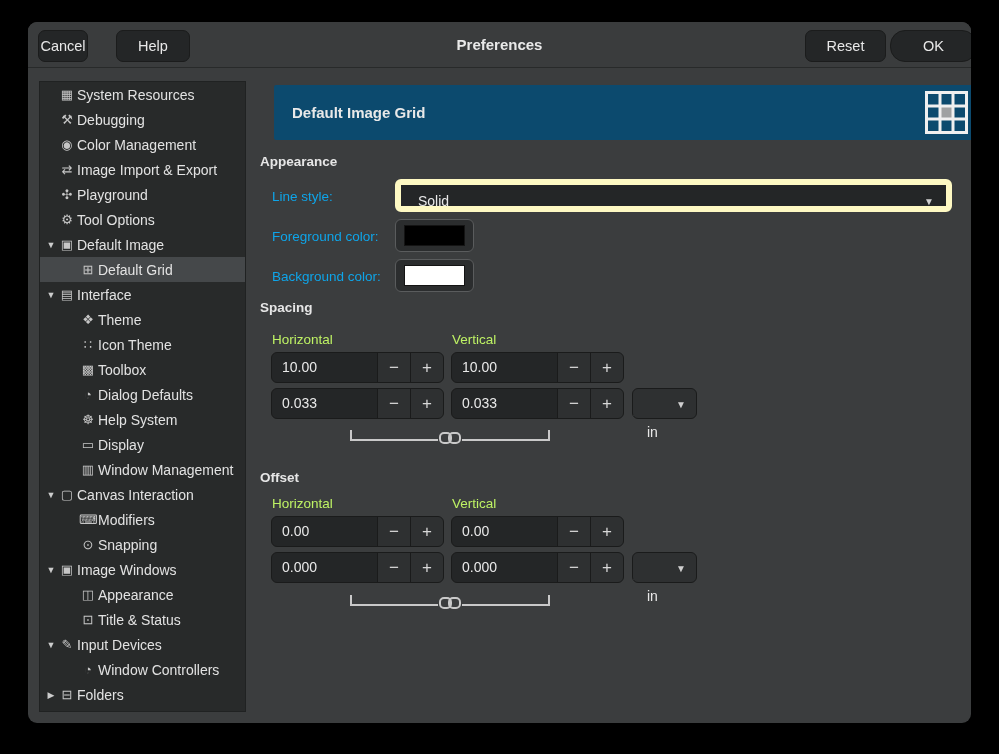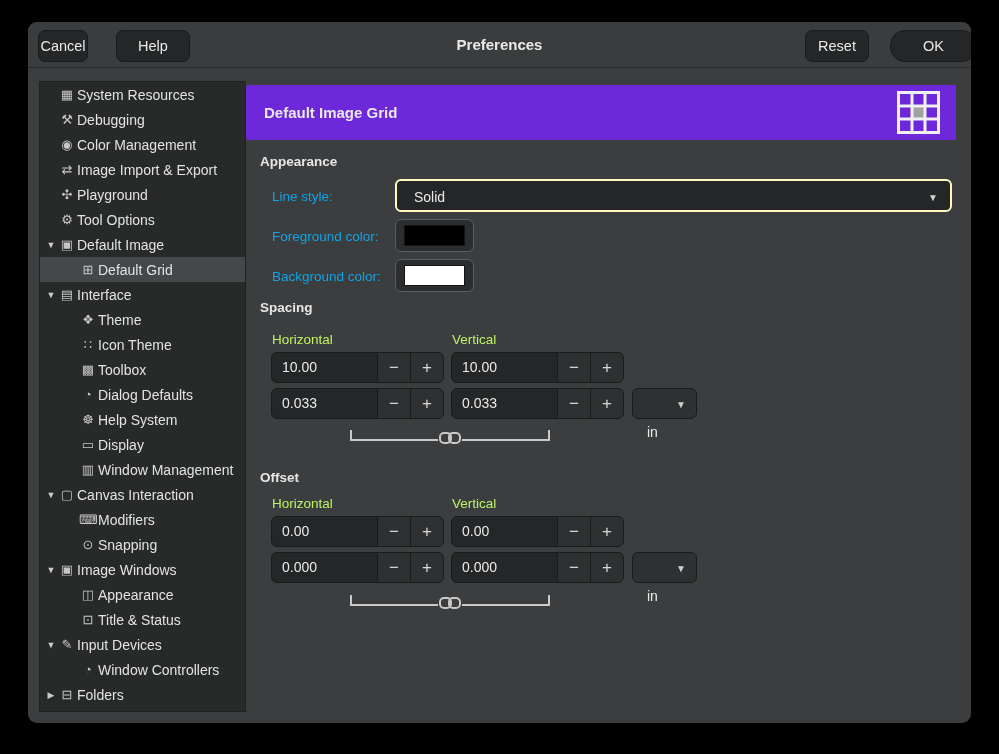--- a/index.html
+++ b/index.html
@@ -36,21 +36,21 @@
     background: #242627;
     border: 1px solid #1b1c1c;
     border-radius: 7px;
     color: #e8e8e8; font-size: 14.5px;
     font-family: "Liberation Sans", sans-serif;
     text-align: center; line-height: 30px;
     cursor: pointer;
   }
   .tb-cancel { left: 10px;  width: 50px; }
   .tb-help   { left: 88px;  width: 74px; }
-  .tb-reset  { left: 777px; width: 64px; }
+  .tb-reset  { left: 777px; width: 81px; }
   .tb-ok     { left: 862px; width: 87px; border-radius: 15px; }
 
   
   .sidebar {
     position: absolute; left: 11px; top: 59px;
     width: 207px; height: 631px;
     background: #282a2a;
     border: 1px solid #202222;
     overflow: hidden;
   }
@@ -69,23 +69,23 @@
   }
   .tree-spacer { width: 21px; flex: none; }
   .tree-icon {
     width: 18px; text-align: center;
     font-size: 13px; color: #c6c6c6; flex: none;
   }
   .tree-label { margin-left: 1px; }
 
   
   .header-bar {
-    position: absolute; left: 218px; top: 63px;
+    position: absolute; left: 246px; top: 63px;
     width: 710px; height: 55px;
-    background: #6d28d9;
+    background: #0c4a6e;
     border-radius: 2px;
   }
   .header-title {
     position: absolute; left: 18px; top: 0;
     line-height: 55px;
     color: #e9e9e9; font-weight: bold; font-size: 15px;
   }
   .header-grid-icon { position: absolute; right: 14px; top: 4px; }
 
   .section-heading {
@@ -97,21 +97,21 @@
     color: #0ea5e9; font-size: 13.5px;
   }
   .col-label {
     position: absolute;
     color: #bef264; font-size: 13.5px;
   }
 
   .combo {
     position: absolute;
     background: #242627;
-    border: 2px solid #fef9c3;
+    border: 6px solid #fef9c3;
     border-radius: 6px;
     color: #e8e8e8; font-size: 14px;
     cursor: pointer;
     padding-left: 32px;
   }
   .combo .combo-text { position: absolute; left: 17px; top: 0; line-height: 31px; }
   .combo .combo-arrow {
     position: absolute; right: 12px; top: 0; line-height: 31px;
     font-size: 10px; color: #cfcfcf;
   }

